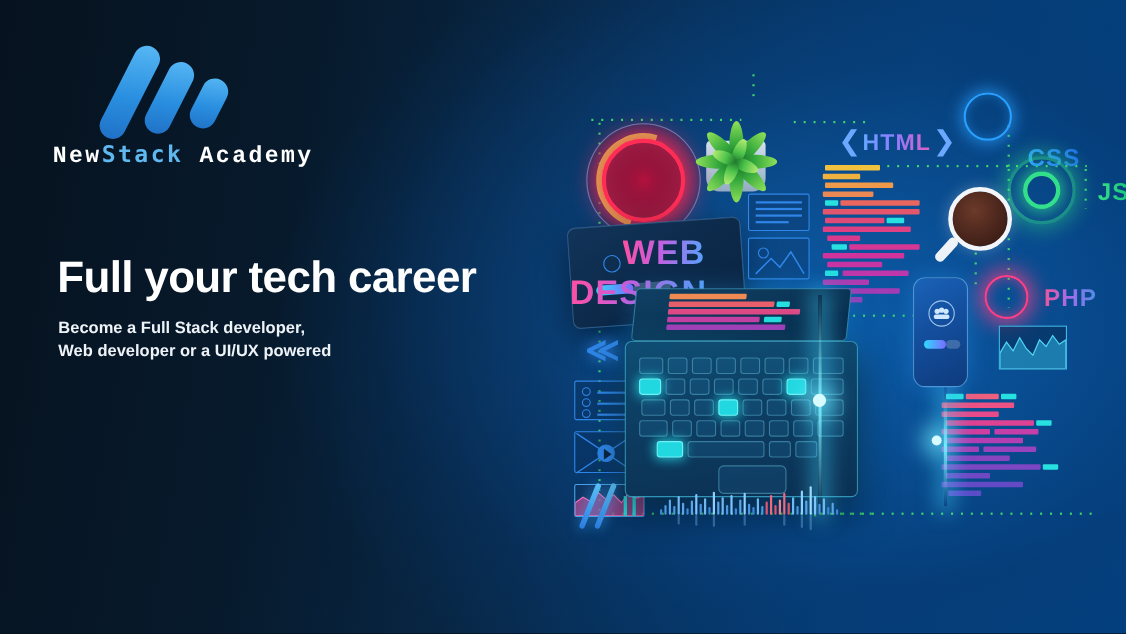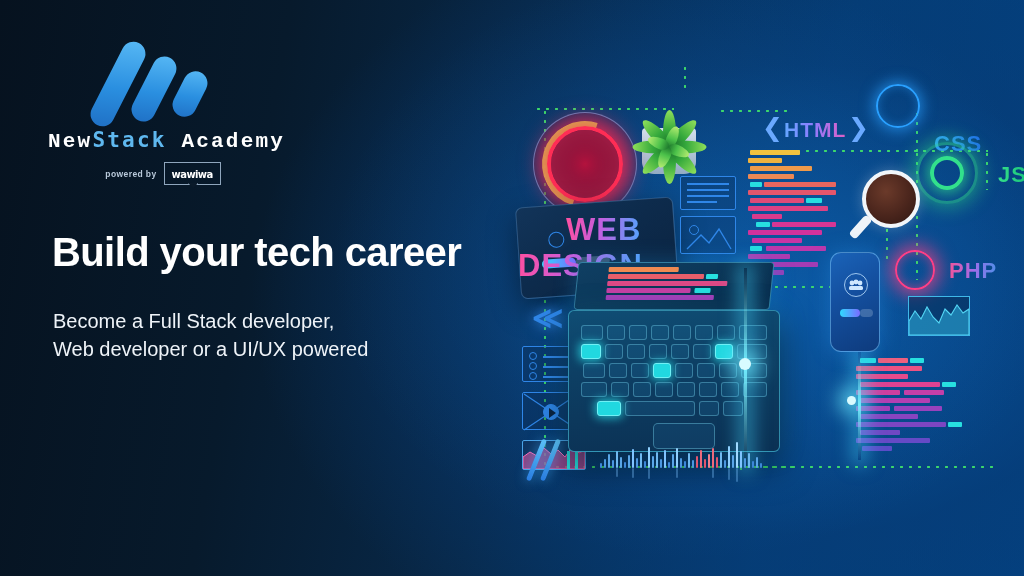--- a/index.html
+++ b/index.html
@@ -41,22 +41,22 @@
   .wawiwa-box { border:1px solid #8fa6bd; padding:1px 7px 2px; position:relative; }
   .wawiwa-box .txt { font-family:"DejaVu Sans", sans-serif; font-size:10px; font-weight:700;
                      color:#ffffff; letter-spacing:-0.6px; }
   .wawiwa-box::after { content:""; position:absolute; left:50%; bottom:-4px; margin-left:-4px;
                        width:8px; height:5px; background:#0a1a2a;
                        clip-path:polygon(0 0,100% 0,50% 100%);
                        border-left:1px solid #8fa6bd; border-right:1px solid #8fa6bd; }
 
   .headline { position:absolute; left:52px; top:230px; font-size:40px; font-weight:700;
               color:#ffffff; letter-spacing:-0.6px; white-space:nowrap; }
-  .subhead { position:absolute; left:53px; top:288px; font-size:20px; color:#eef3f8;
-             line-height:1.42; font-weight:400;margin-top:19px; }
+  .subhead { position:absolute; left:53px; top:288px; font-size:15px; color:#eef3f8;
+             line-height:1.42; font-weight:700; }
 
   
   .illus { position:absolute; left:500px; top:0; width:524px; height:576px; z-index:5; }
   .el { position:absolute; }
 
   
   .dotline-h { height:2px;
      background-image:radial-gradient(circle, #3fe06a 0 1.1px, transparent 1.3px);
      background-size:9px 2px; background-repeat:repeat-x; opacity:.95; }
   .dotline-v { width:2px;
@@ -189,29 +189,23 @@
 
   <div class="left">
 
     <div class="brand">
       <div class="logo-mark">
         <span class="bar b1"></span>
         <span class="bar b2"></span>
         <span class="bar b3"></span>
       </div>
       <div class="wordmark"><span class="wm-w">New</span><span class="wm-t">Stack</span><span class="wm-w"> Academy</span></div>
-      <div class="powered">
-        <span class="powered-label">powered by</span>
-        <span class="wawiwa-box">
-          <span class="txt">wawiwa</span>
-        </span>
-      </div>
-    </div>
-
-    <h1 class="headline">Build your tech career</h1>
+    </div>
+
+    <h1 class="headline">Full your tech career</h1>
     <div class="subhead">
       <div>Become a Full Stack developer,</div>
       <div>Web developer or a UI/UX powered</div>
     </div>
   </div>
 
   <div class="illus">
 
     <div class="el dotline-h" style="left:34px; top:108px; width:140px;"></div>
     <div class="el dotline-v" style="left:44px; top:108px; height:360px;"></div>

